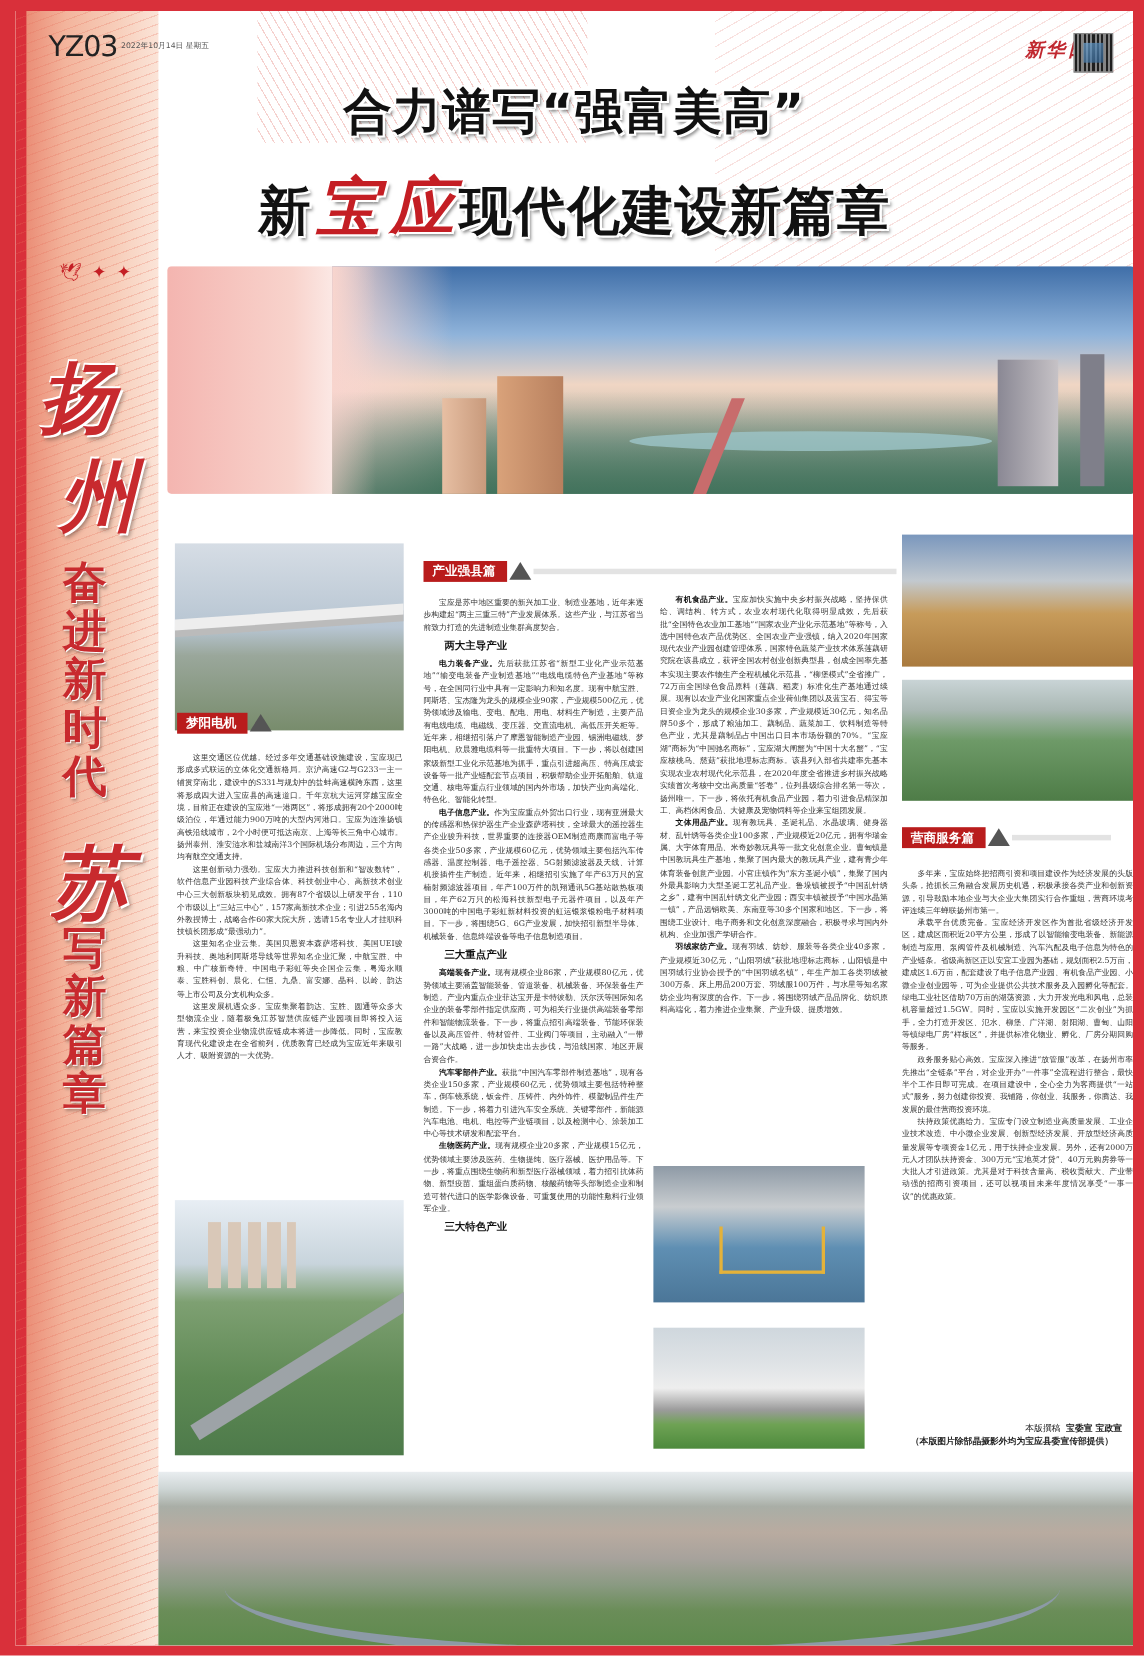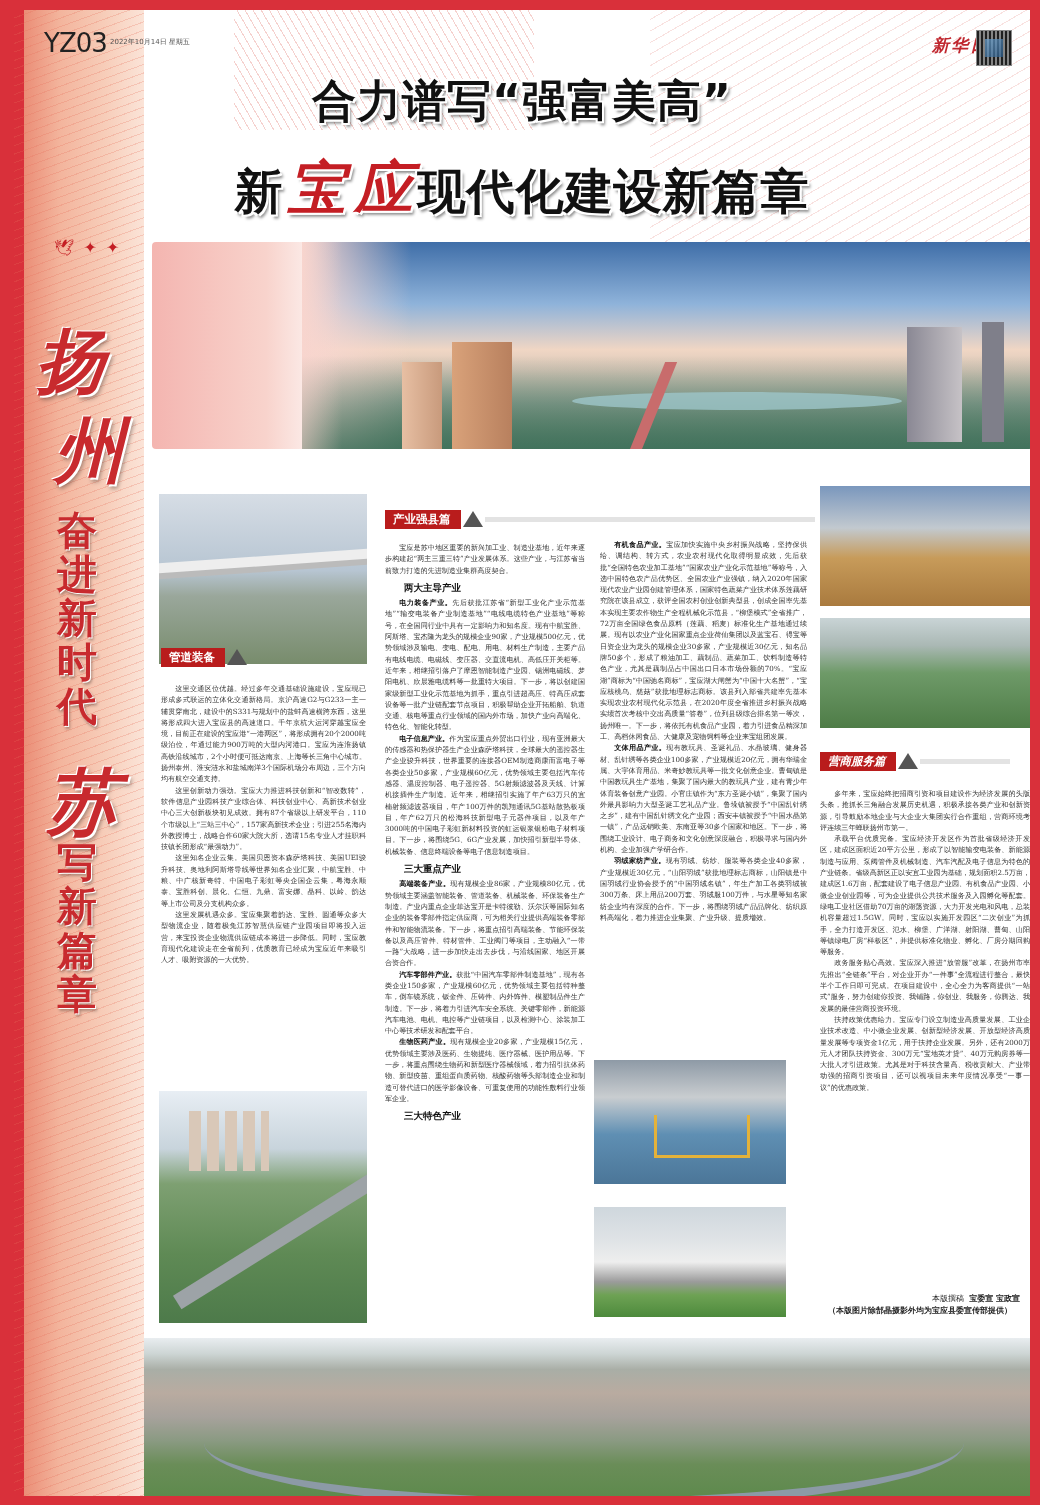--- a/index.html
+++ b/index.html
@@ -129,29 +129,29 @@
 
   <div class="photo-box ph-train"></div>
   <div class="photo-box ph-city"></div>
   <div class="photo-box ph-harvest"></div>
   <div class="photo-box ph-lotus"></div>
   <div class="photo-box ph-factory"></div>
   <div class="photo-box ph-warehouse"></div>
   <div class="photo-box ph-aerial"></div>
 
   <div class="sec-tag" style="left:147px;top:638px;">
-    <span class="label">管道装备</span>
+    <span class="label">梦阳电机</span>
       <span class="tri"></span>
   </div>
   <div class="sec-tag" style="left:371px;top:500px;">
     <span class="label">产业强县篇</span>
       <span class="tri"></span>
       <span class="bar" style="width:330px;"></span>
   </div>
-  <div class="sec-tag" style="left:806px;top:742px;font-style:italic;">
+  <div class="sec-tag" style="left:806px;top:742px;">
     <span class="label">营商服务篇</span>
       <span class="tri"></span>
       <span class="bar" style="width:90px;"></span>
   </div>
 
   <div class="col c1">
     <p>这里交通区位优越。经过多年交通基础设施建设，宝应现已形成多式联运的立体化交通新格局。京沪高速G2与G233一主一辅贯穿南北，建设中的S331与规划中的盐蚌高速横跨东西，这里将形成四大进入宝应县的高速道口。千年京杭大运河穿越宝应全境，目前正在建设的宝应港“一港两区”，将形成拥有20个2000吨级泊位，年通过能力900万吨的大型内河港口。宝应为连淮扬镇高铁沿线城市，2个小时便可抵达南京、上海等长三角中心城市。扬州泰州、淮安涟水和盐城南洋3个国际机场分布周边，三个方向均有航空交通支持。</p>
     <p>这里创新动力强劲。宝应大力推进科技创新和“智改数转”，软件信息产业园科技产业综合体、科技创业中心、高新技术创业中心三大创新板块初见成效。拥有87个省级以上研发平台，110个市级以上“三站三中心”，157家高新技术企业；引进255名海内外教授博士，战略合作60家大院大所，选请15名专业人才挂职科技镇长团形成“最强动力”。</p>
     <p>这里知名企业云集。美国贝恩资本森萨塔科技、美国UEI骏升科技、奥地利阿斯塔导线等世界知名企业汇聚，中航宝胜、中粮、中广核新奇特、中国电子彩虹等央企国企云集，粤海永顺泰、宝胜科创、晨化、仁恒、九鼎、富安娜、晶科、以岭、韵达等上市公司及分支机构众多。</p>
     <p>这里发展机遇众多。宝应集聚着韵达、宝胜、圆通等众多大型物流企业，随着极兔江苏智慧供应链产业园项目即将投入运营，来宝投资企业物流供应链成本将进一步降低。同时，宝应教育现代化建设走在全省前列，优质教育已经成为宝应近年来吸引人才、吸附资源的一大优势。</p>

